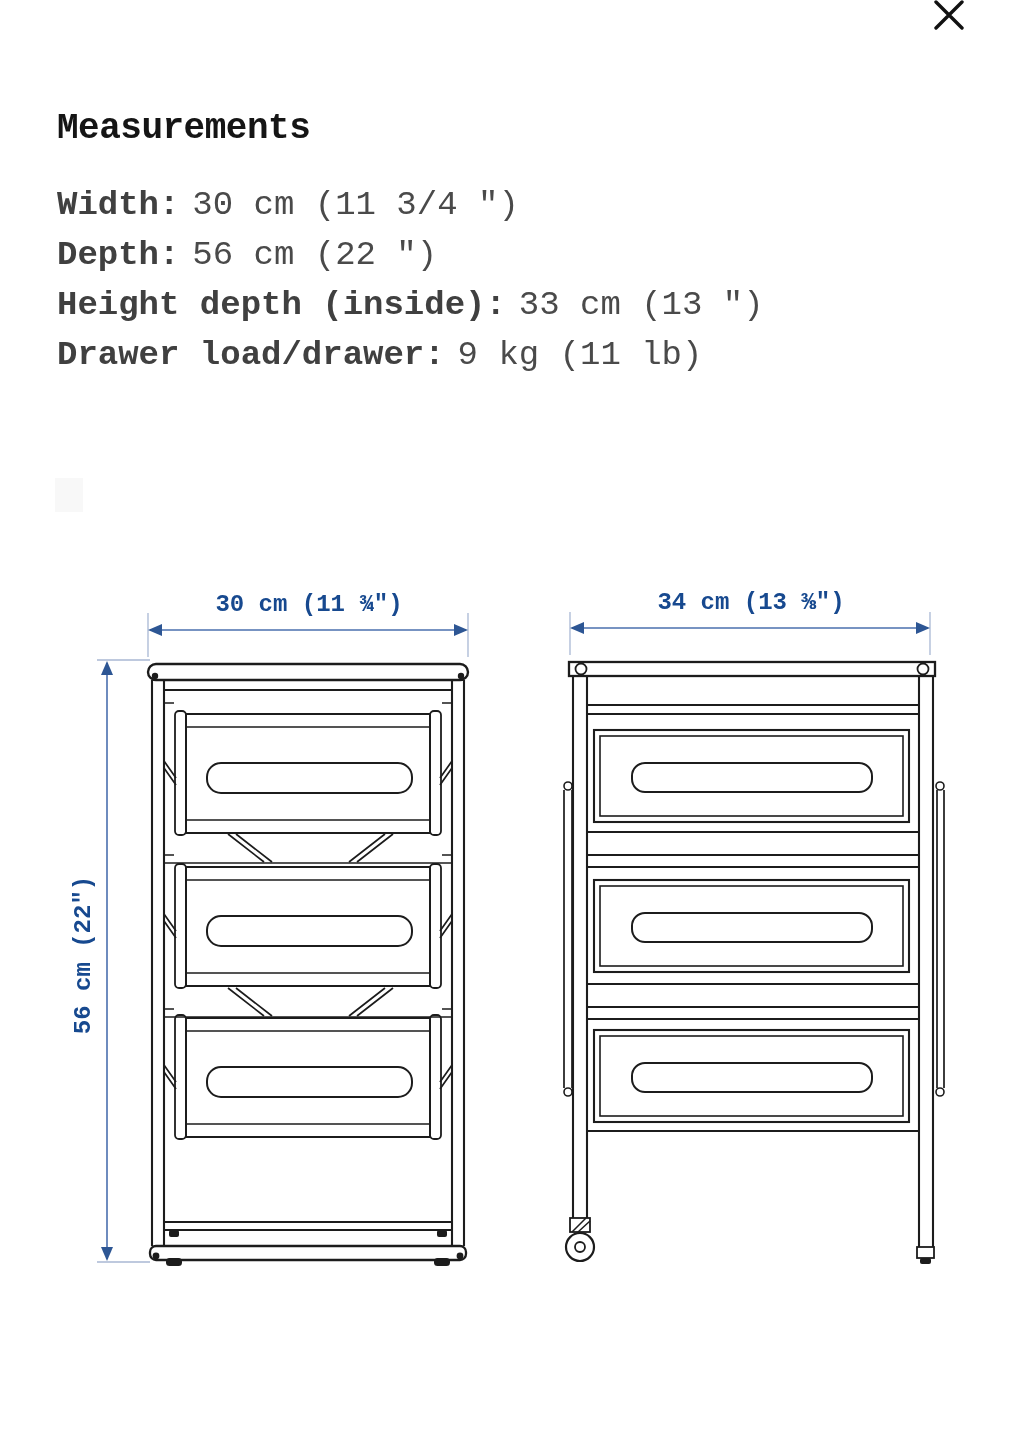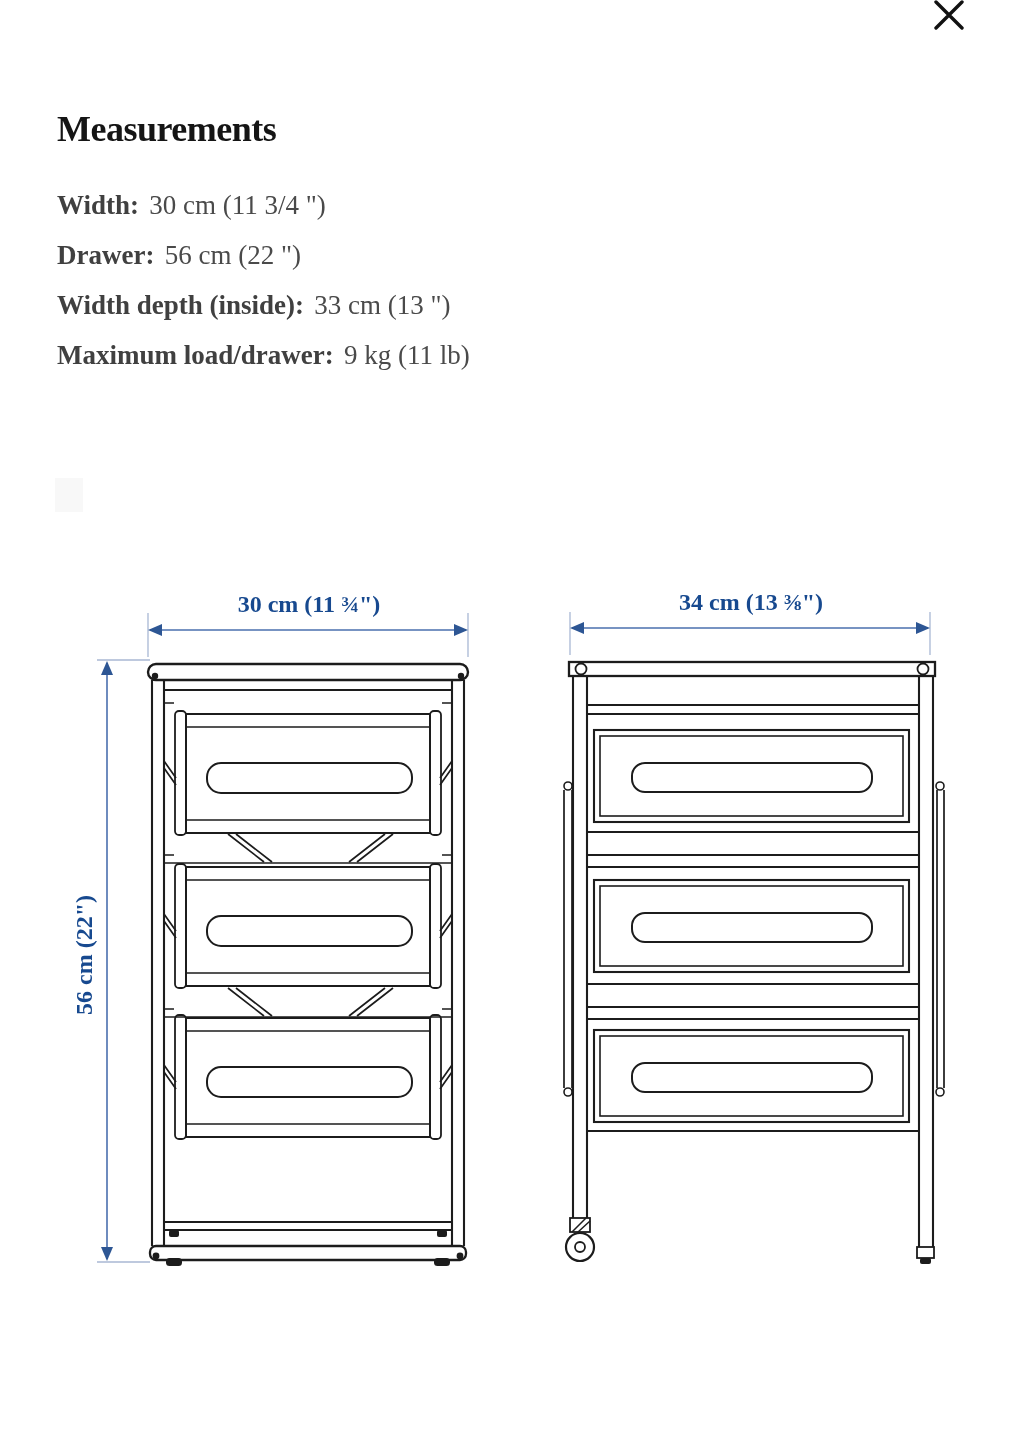--- a/index.html
+++ b/index.html
@@ -1,32 +1,32 @@
 <!DOCTYPE html>
 <html><head>
 <meta charset="utf-8">
 <style>
   html,body{margin:0;padding:0;background:#fff;}
   #page{
     position:relative;width:1016px;height:1440px;background:#fff;overflow:hidden;
-    font-family:Liberation Serif, serif;
+    font-family:Liberation Mono, monospace;
   }
   
   .close-btn{
     position:absolute;left:928px;top:-6px;width:42px;height:42px;
     background:none;border:none;padding:0;cursor:pointer;
   }
   
   .title{
     position:absolute;left:57px;top:84px;
     font-size:36px;font-weight:700;color:#151515;letter-spacing:-0.5px;
   }
   
   .specs{position:absolute;left:57px;top:180px;}
-  .spec-row{height:50px;line-height:50px;font-size:27px;color:#4a4a4a;white-space:nowrap;}
+  .spec-row{height:50px;line-height:50px;font-size:34px;color:#4a4a4a;white-space:nowrap;}
   .spec-label{font-weight:700;color:#404040;margin-right:0.38em;}
   
   .placeholder-sq{position:absolute;left:55px;top:478px;width:28px;height:34px;background:#f8f8f8;}
   
   .diagram-svg{position:absolute;left:0;top:560px;}
   .dim-label{
     position:absolute;font-size:24px;font-weight:700;color:#17498f;
     text-align:center;white-space:nowrap;
   }
   .dim-label.width{left:150px;top:591px;width:318px;}
@@ -52,27 +52,27 @@
     </svg>
   </button>
 
   <h1 class="title">Measurements</h1>
 
   <div class="specs">
     <div class="spec-row">
       <span class="spec-label">Width:</span><span class="spec-value">30 cm (11 3/4 ")</span>
     </div>
     <div class="spec-row">
-      <span class="spec-label">Drawer:</span><span class="spec-value">56 cm (22 ")</span>
+      <span class="spec-label">Depth:</span><span class="spec-value">56 cm (22 ")</span>
     </div>
     <div class="spec-row">
-      <span class="spec-label">Width depth (inside):</span><span class="spec-value">33 cm (13 ")</span>
+      <span class="spec-label">Height depth (inside):</span><span class="spec-value">33 cm (13 ")</span>
     </div>
     <div class="spec-row">
-      <span class="spec-label">Maximum load/drawer:</span><span class="spec-value">9 kg (11 lb)</span>
+      <span class="spec-label">Drawer load/drawer:</span><span class="spec-value">9 kg (11 lb)</span>
     </div>
   </div>
 
   <div class="placeholder-sq"></div>
 
   <div class="dim-label width">30 cm (11 ¾")</div>
   <div class="dim-label depth">34 cm (13 ⅜")</div>
   <div class="dim-label height">56 cm (22")</div>
 
   <svg class="diagram-svg" width="1016" height="760" viewBox="0 560 1016 760">

